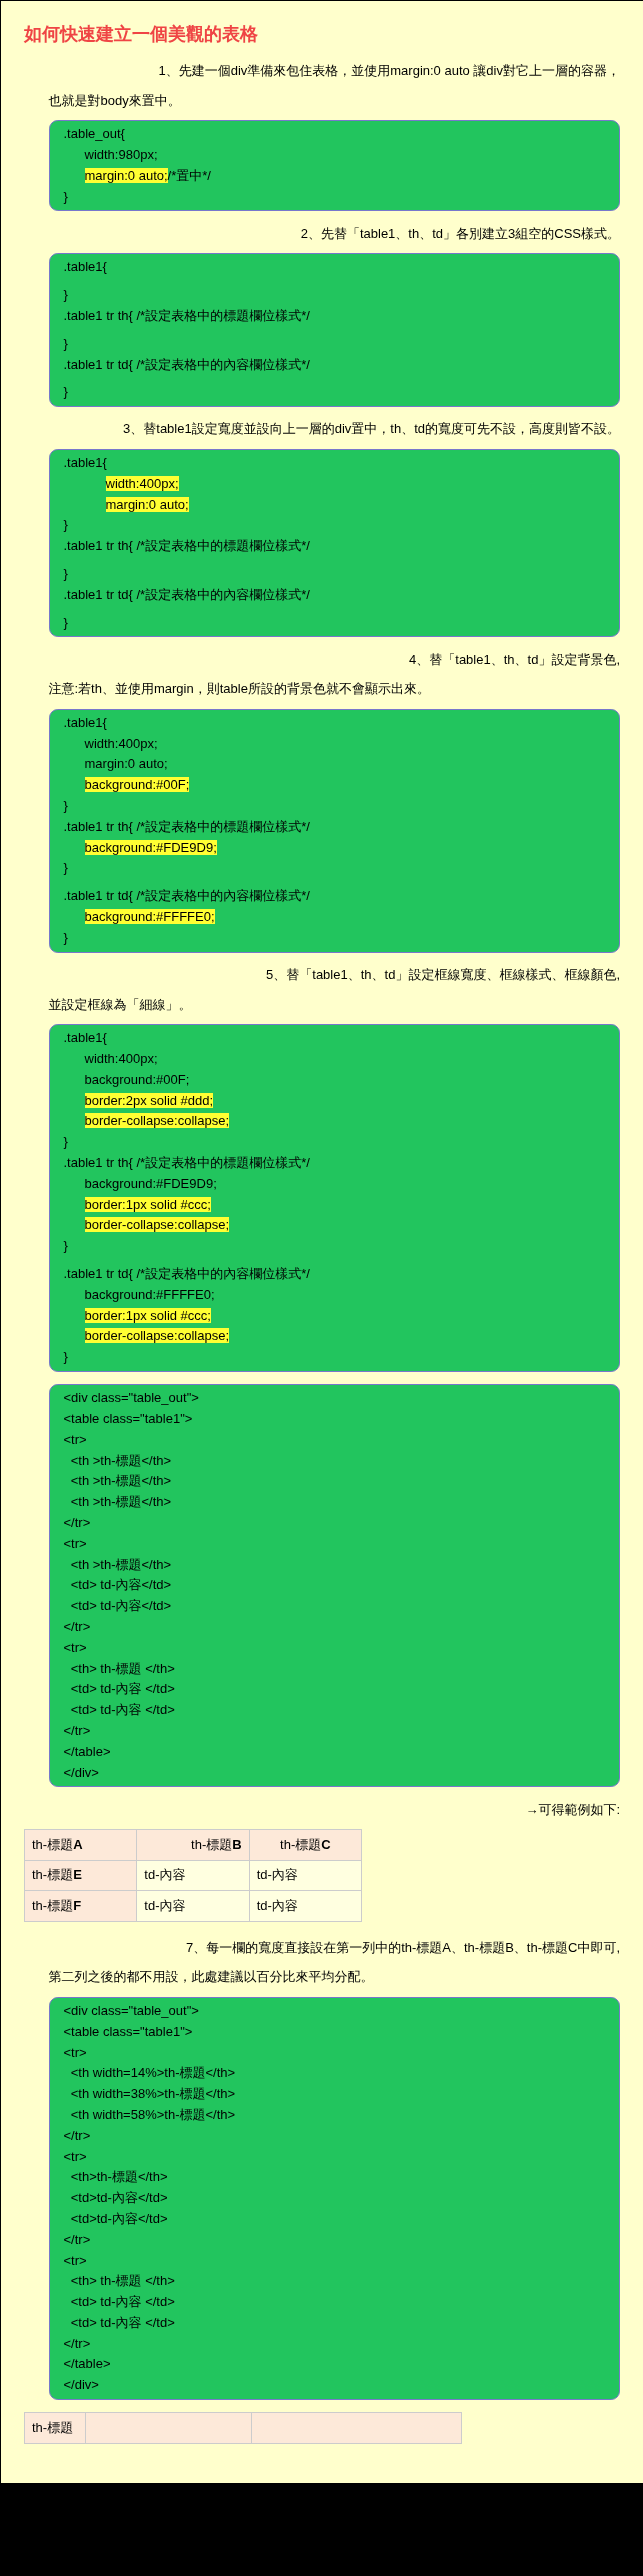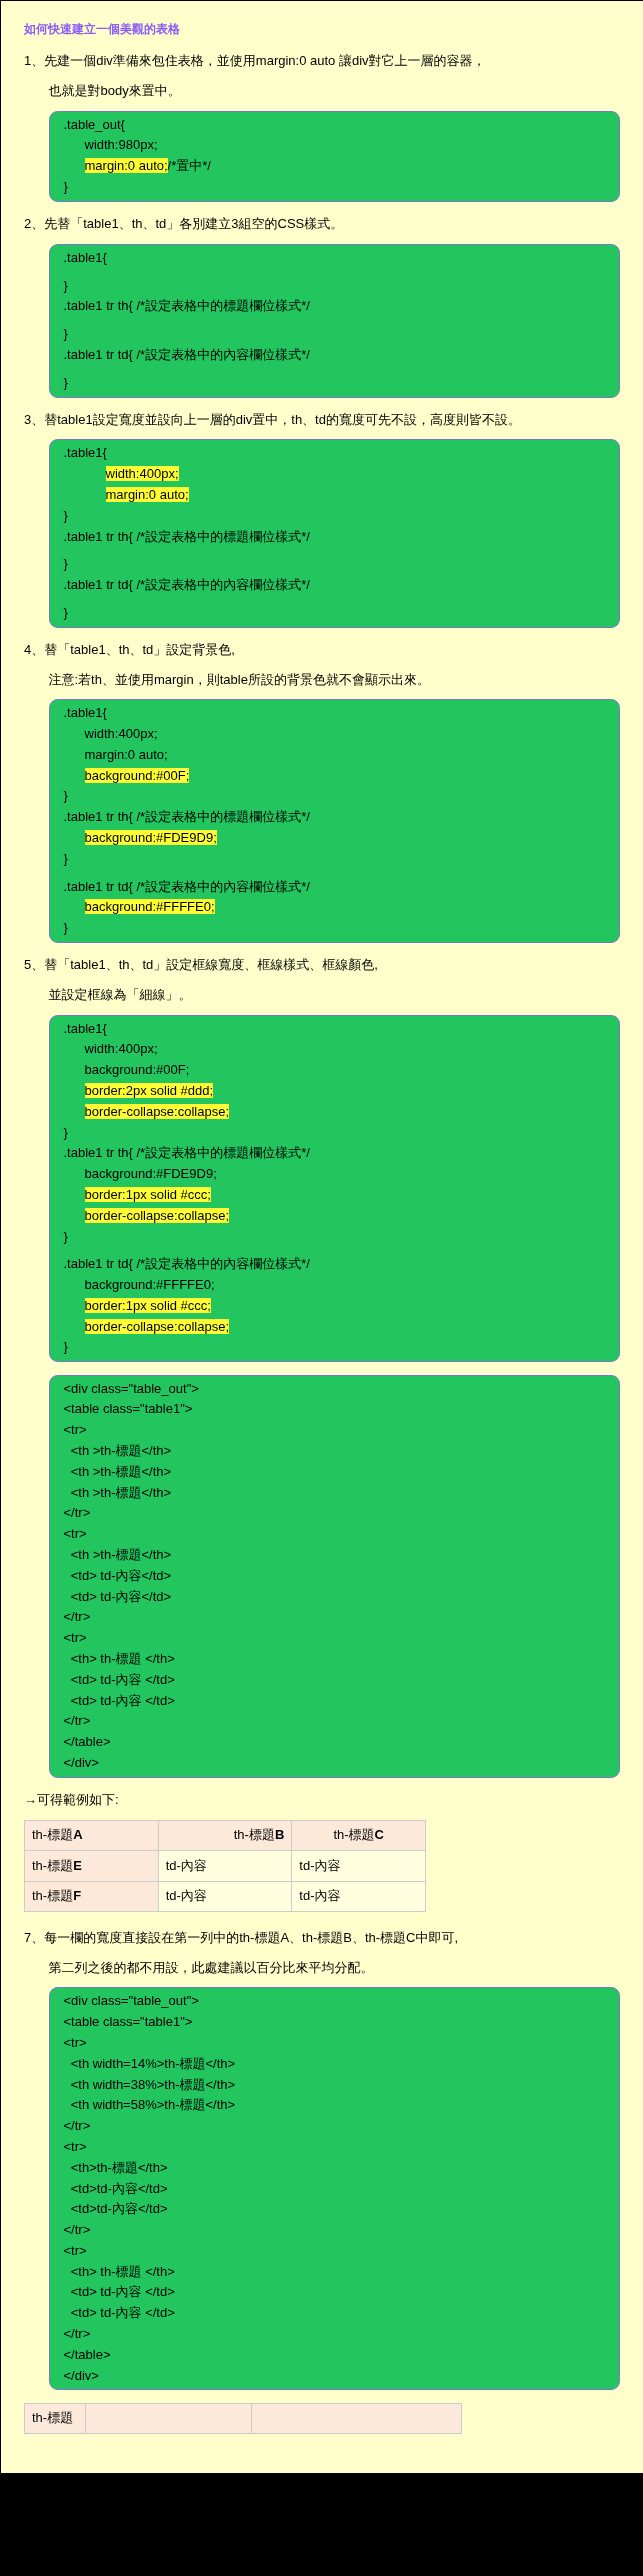--- a/index.html
+++ b/index.html
@@ -11,28 +11,29 @@
     line-height: 1.6;
   }
   .page {
     width: 644px;
     margin: 0;
     background: #FFFFCC;
     border: 1.8px solid #000;
     padding: 19px 23px 23px 23px;
   }
   h1.title {
-    font-size: 12px;
+    font-size: 18px;
     font-weight: bold;
     margin: 0 0 10.5px 0;
-    color: #8b5cf6;
+    color: #ef4444;
   }
   .step {
     margin: 12.3px 0 8.8px 0;
     color: #000;
+    text-align: right;
   }
   .sub {
     margin: 3.5px 0 8.8px 24.5px;
     color: #000;
   }
   .codebox {
     background: #22c55e;
     border: 0.9px solid #7777cc;
     border-radius: 8.8px;
     margin: 7px 0 12.3px 24.5px;
@@ -42,21 +43,21 @@
     line-height: 1.6;
     white-space: pre;
   }
   .codebox .l { display: block; }
   .codebox .i1 { padding-left: 21px; display: block; }
   .codebox .i2 { padding-left: 42px; display: block; }
   .hl { background: #ffff33; }
   
   .ex1-wrap { margin: 8.8px 0 15.8px 0; }
   .ex1 {
-    width: 402px;
+    width: 338px;
     border-collapse: collapse;
     background: #00F;
     border: 1.8px solid #ddd;
   }
   .ex1 th {
     background: #FDE9D9;
     border: 0.9px solid #ccc;
     color: #000;
     padding: 4.4px 7px;
     text-align: left;

